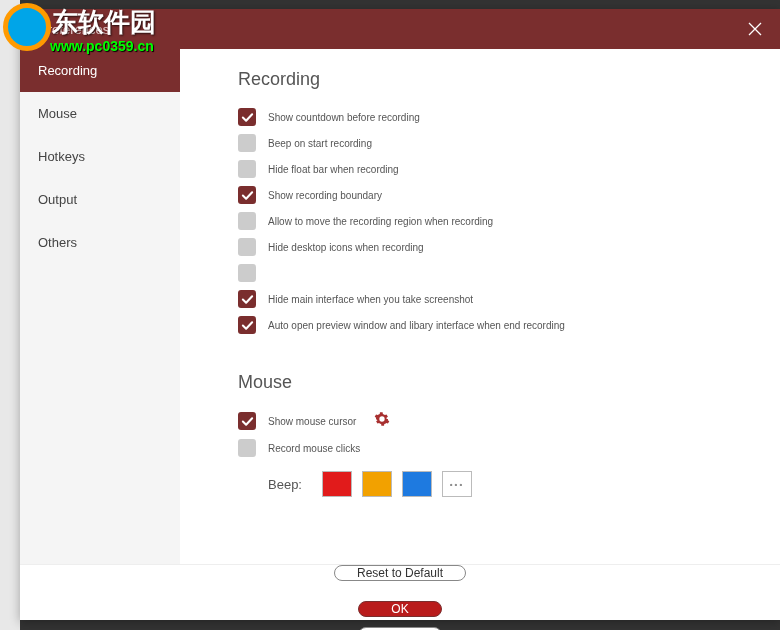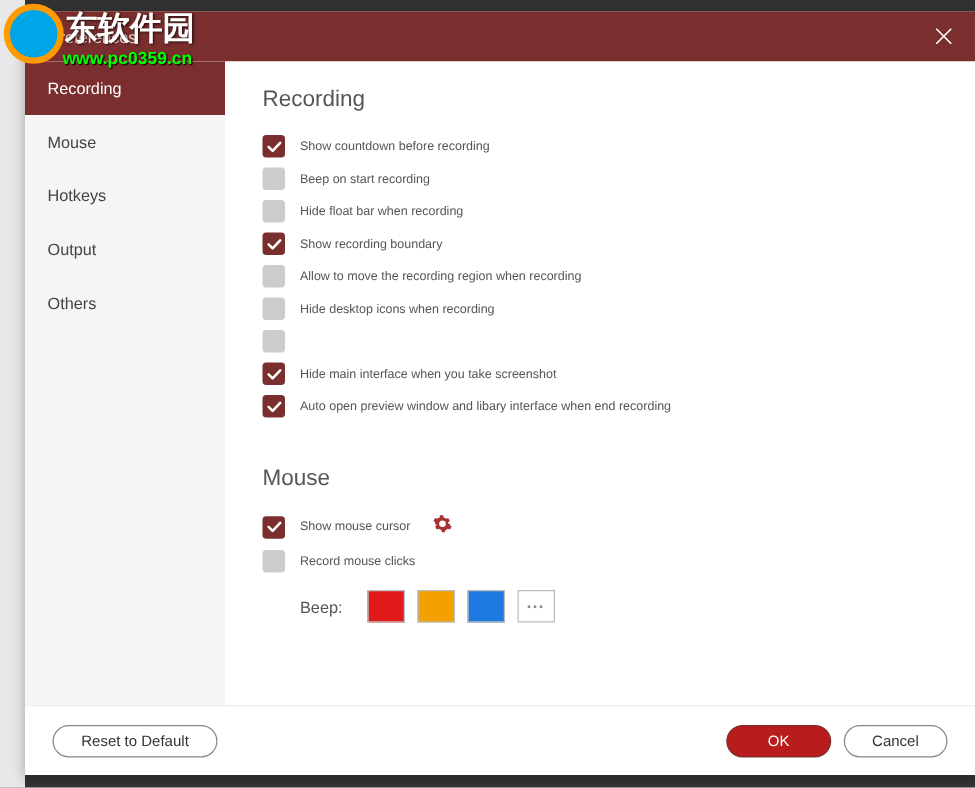--- a/index.html
+++ b/index.html
@@ -9,21 +9,21 @@
 .bg-top-logo { position: absolute; left: 0; top: 0; width: 200px; height: 55px; z-index: 2; }
 .bg-logo-circle { position: absolute; left: 3px; top: 3px; width: 48px; height: 48px; border: 5px solid #ff9a00; border-radius: 50%; background: #00a5e8; }
 .bg-text-1 { position: absolute; left: 52px; top: 5px; font-size: 26px; font-weight: bold; color: #fff; text-shadow: 1px 1px 2px rgba(0,0,0,0.7); }
 .bg-url { position: absolute; left: 50px; top: 38px; font-size: 14px; font-weight: bold; color: #00ff00; text-shadow: 1px 1px 1px #000; text-align: right; }
 
 .dialog { position: absolute; left: 20px; top: 9px; width: 760px; height: 611px; background: #fff; display: flex; flex-direction: column; z-index: 1; box-shadow: 0 2px 10px rgba(0,0,0,0.3); }
 
 .titlebar { height: 40px; background: #7a2e2e; display: flex; align-items: center; padding: 0 0 0 14px; color: #e8d0d0; font-size: 13px; position: relative; }
 .close-btn { position: absolute; right: 0; top: 0; width: 50px; height: 40px; display: flex; align-items: center; justify-content: center; cursor: pointer; }
 
-.body { flex: 1; display: flex; overflow: hidden; }
+.body { flex: 1; display: flex; overflow: hidden; gap: 28px; }
 
 .sidebar { width: 160px; background: #f5f5f5; display: flex; flex-direction: column; }
 .sidebar-item { padding: 14px 18px; font-size: 13px; color: #444; cursor: pointer; }
 .sidebar-item.active { background: #7a2e2e; color: #fff; }
 
 .content { flex: 1; padding: 20px 30px; overflow-y: auto; }
 .section-title { font-size: 18px; color: #555; margin-bottom: 18px; font-weight: normal; }
 .section-title-mouse { margin-top: 38px; }
 
 .opt-row { display: flex; align-items: center; margin: 8px 0; gap: 12px; }
@@ -36,21 +36,21 @@
 .gear { margin-left: 6px; color: #a83030; cursor: pointer; }
 
 .color-row { display: flex; align-items: center; margin: 14px 0 0 30px; gap: 10px; }
 .color-label { font-size: 13px; color: #555; margin-right: 10px; }
 .swatch { width: 30px; height: 26px; border: 1px solid #bbb; cursor: pointer; }
 .swatch.red { background: #e11b1b; }
 .swatch.orange { background: #f2a100; }
 .swatch.blue { background: #1e7ae0; }
 .swatch.more { background: #fff; display: flex; align-items: center; justify-content: center; color: #888; letter-spacing: 2px; font-weight: bold; }
 
-.footer { height: 56px; border-top: 1px solid #eee; display: flex; align-items: center; padding: 0 22px; gap: 10px; }
+.footer { height: 56px; border-top: 1px solid #eee; display: flex; align-items: center; padding: 0 22px; gap: 10px; flex-direction: column; }
 .btn { height: 26px; border: 1px solid #888; border-radius: 13px; padding: 0 22px; font-size: 12px; background: #fff; cursor: pointer; display: inline-flex; align-items: center; justify-content: center; color: #333; }
 .btn.primary { background: #b91c1c; color: #fff; border-color: #7a2e2e; padding: 0 32px; }
 .spacer { flex: 1; }
 
 .content::-webkit-scrollbar { width: 8px; }
 .content::-webkit-scrollbar-thumb { background: #ccc; }
 </style>
 </head>
 <body>
 

